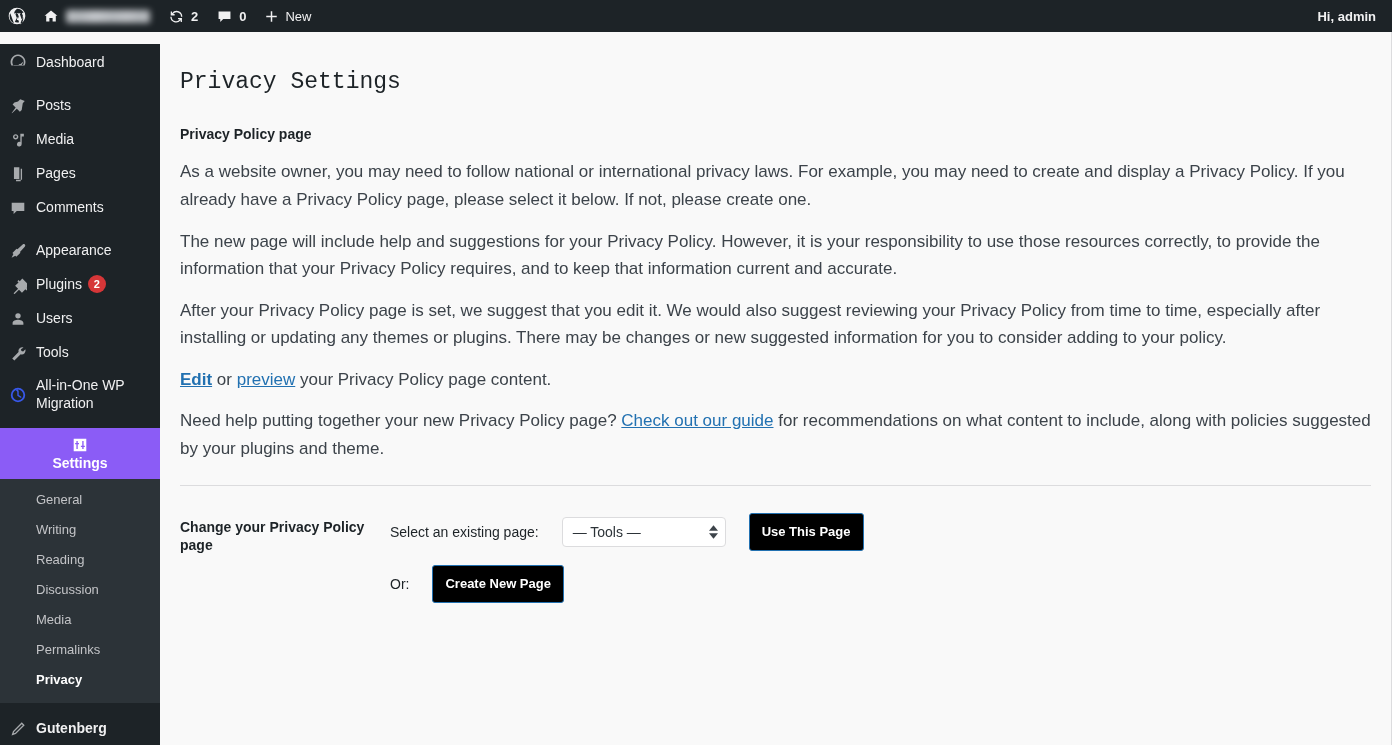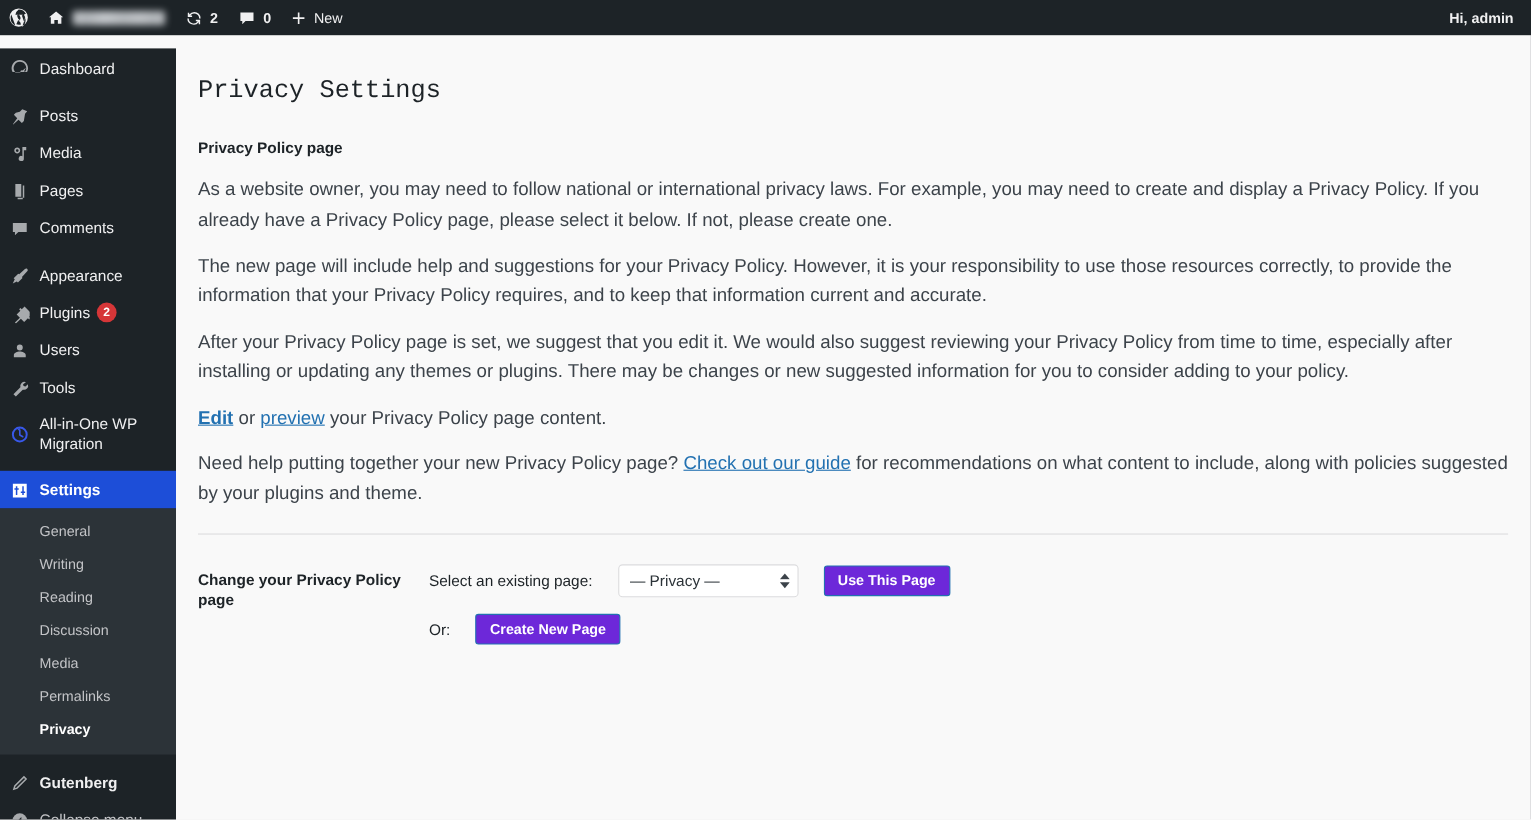--- a/index.html
+++ b/index.html
@@ -68,21 +68,21 @@
     line-height: 18px;
   }
   .menu-item .mi-icon {
     width: 36px; min-width: 36px;
     display: flex; align-items: flex-start; justify-content: center;
     padding-top: 1px;
     color: #a7aaad;
   }
   .menu-item .mi-label { font-weight: 400; }
   .menu-item.active {
-    background: #1d4ed8; color: #fff; font-weight: 600;
+    background: #8b5cf6; color: #fff; font-weight: 600; flex-direction: column;
   }
   .menu-item.active .mi-icon { color: #fff; }
   .menu-item.active .mi-label { font-weight: 600; }
   .menu-sep { height: 9px; }
   .badge-count {
     display: inline-flex; align-items: center; justify-content: center;
     min-width: 18px; height: 18px;
     margin-left: 6px; padding: 0 5px;
     background: #d63638; color: #fff;
     border-radius: 9px;
@@ -179,23 +179,23 @@
     box-shadow: 0 0 0 transparent;
   }
   .select-arrows {
     position: absolute; right: 7px; top: 50%;
     transform: translateY(-50%);
     display: flex; flex-direction: column; gap: 2px;
     pointer-events: none;
   }
   .btn-primary {
     display: inline-flex; align-items: center; justify-content: center;
-    height: 28px;
+    height: 38px;
     padding: 0 12px;
-    background: #6d28d9;
+    background: #000000;
     border: 1px solid #2271b1;
     border-radius: 3px;
     color: #fff;
     font-size: 13px; font-weight: 600;
     line-height: 28px;
     cursor: pointer;
     white-space: nowrap;
   }
   .or-label { font-size: 14px; color: #1d2327; line-height: 30px; }
 
@@ -421,21 +421,21 @@
     <table class="form-table">
       <tbody>
         <tr>
           <th>Change your Privacy Policy page</th>
           <td>
 
             <div class="field-row">
               <span class="field-label f-none">Select an existing page:</span>
 
               <div class="wp-select f-none">
-                <span>— Privacy —</span>
+                <span>— Tools —</span>
                 <span class="select-arrows">
                   <svg width="9" height="6" viewBox="0 0 10 6" fill="#3c434a">
                       <path d="M5 0 0 6h10z"></path>
                     </svg>
                   <svg width="9" height="6" viewBox="0 0 10 6" fill="#3c434a">
                       <path d="M5 6 0 0h10z"></path>
                     </svg>
                 </span>
               </div>
 

